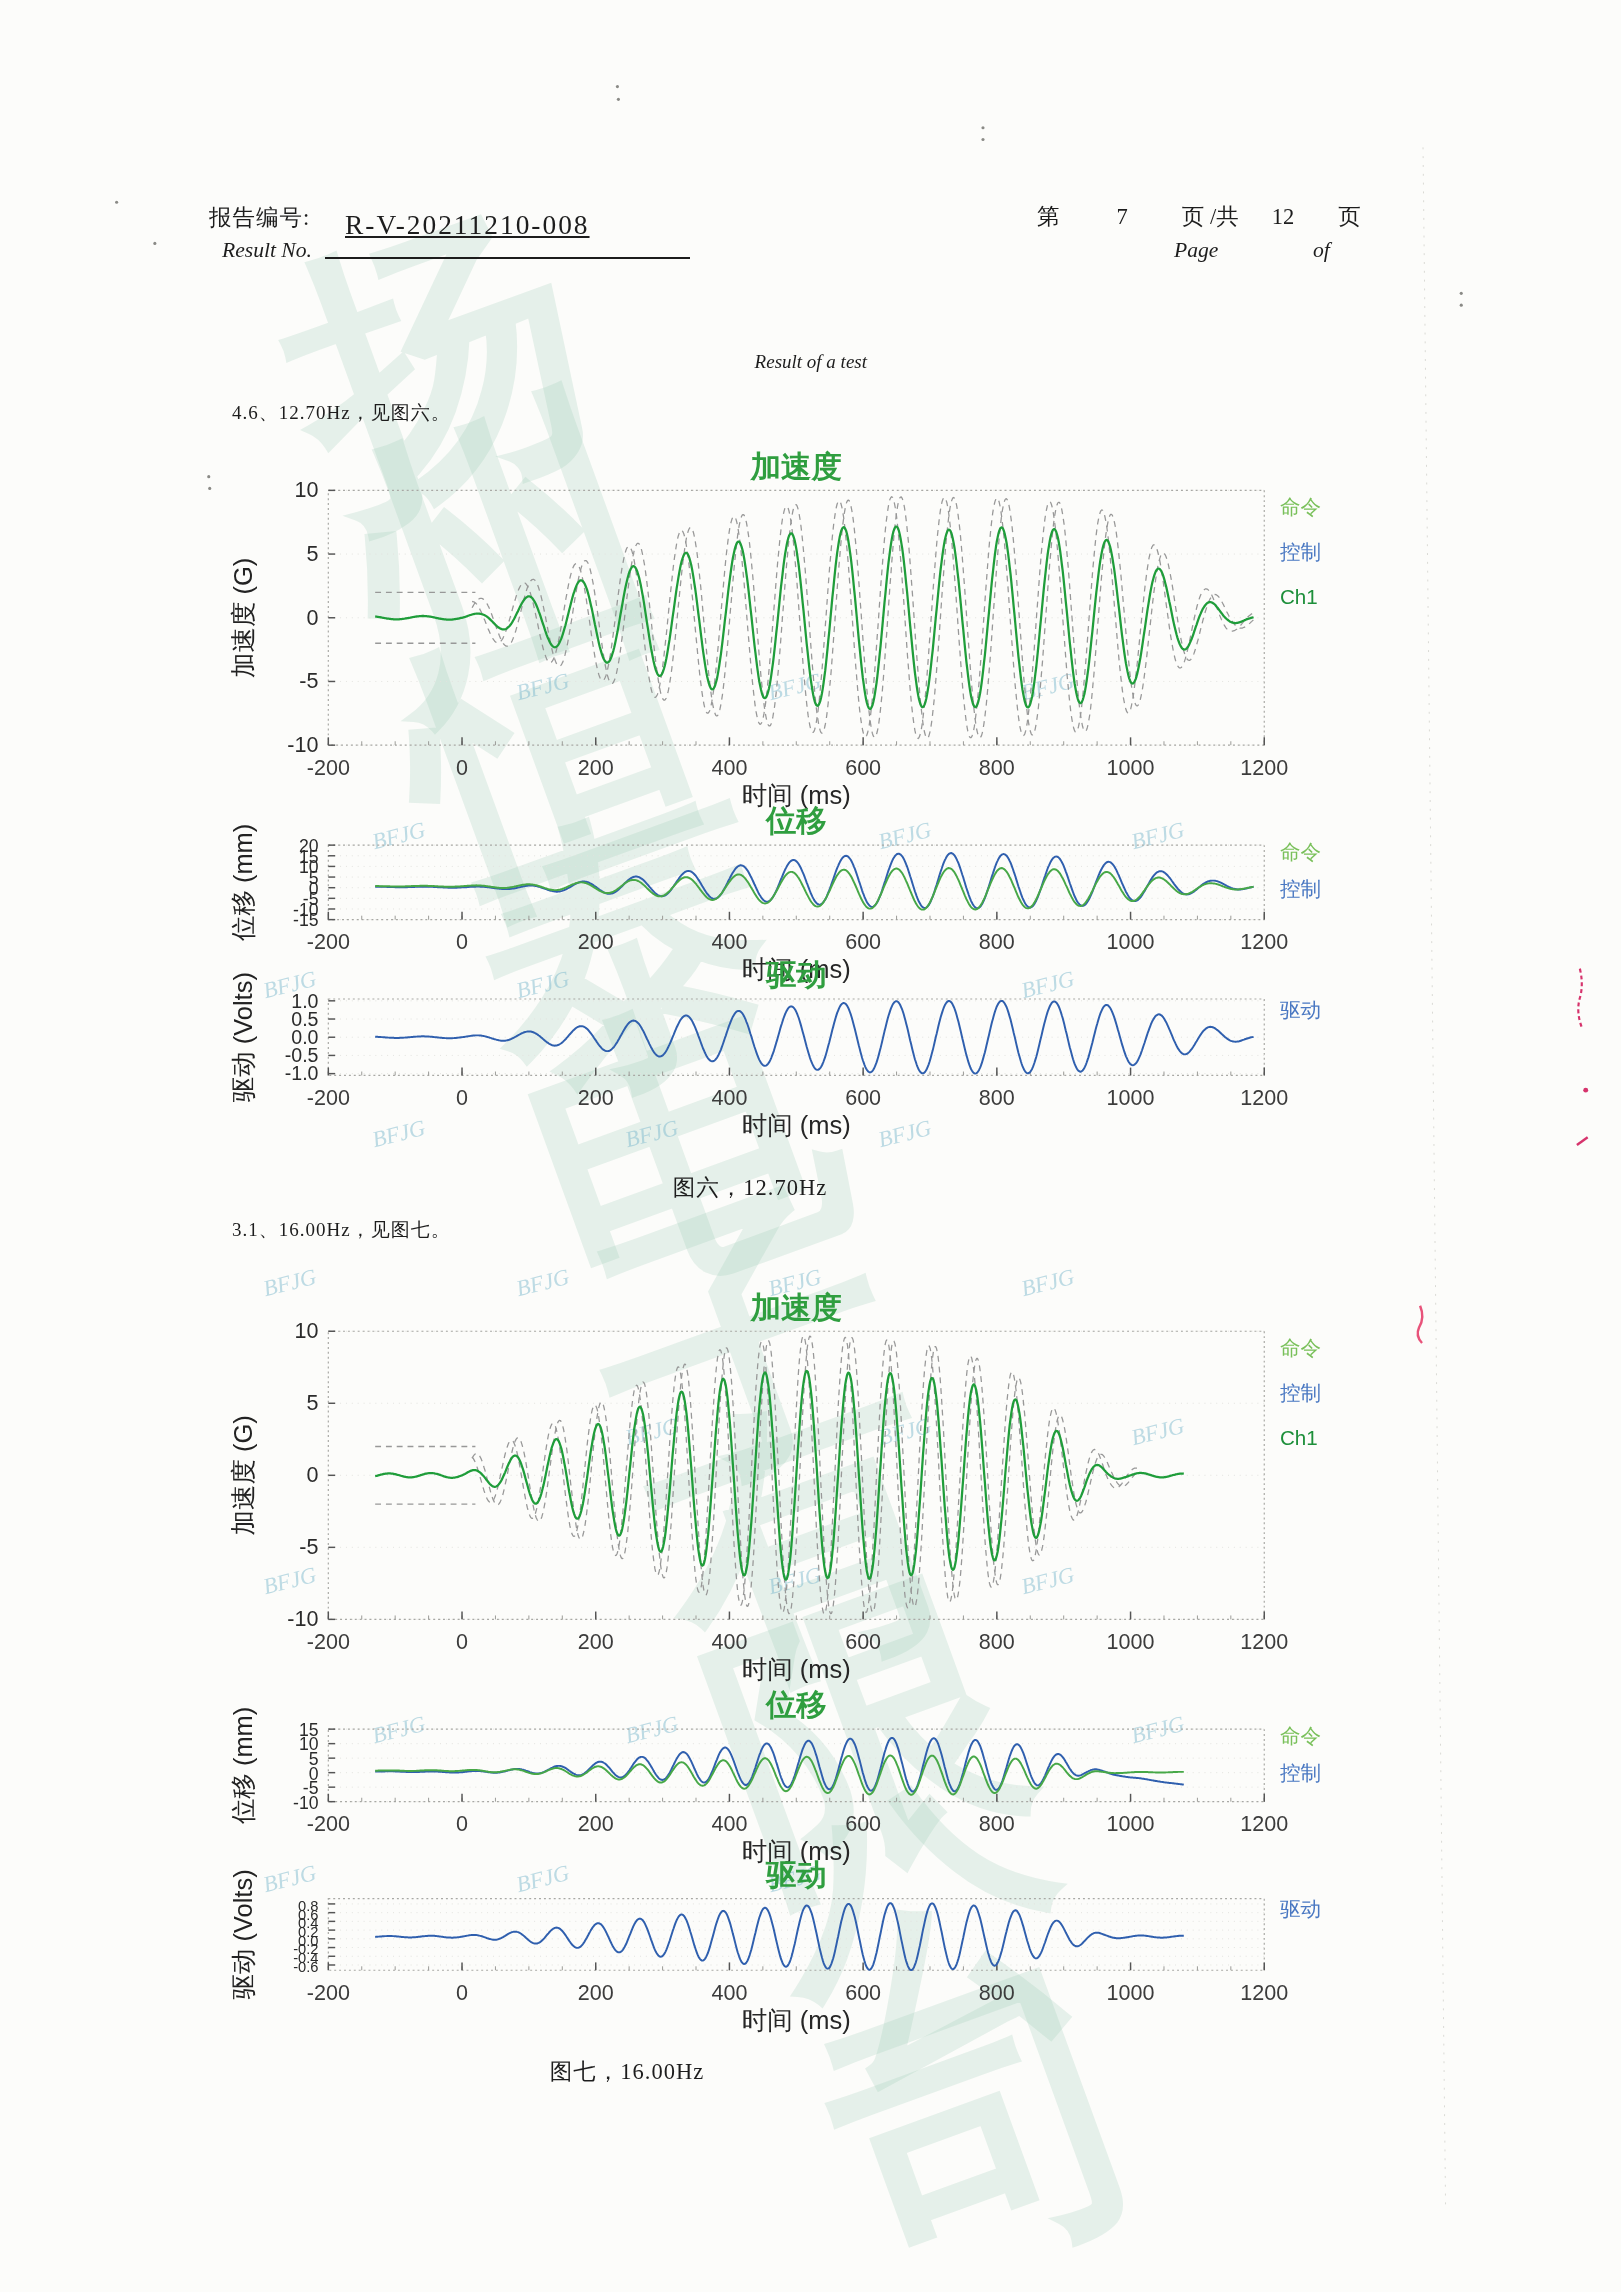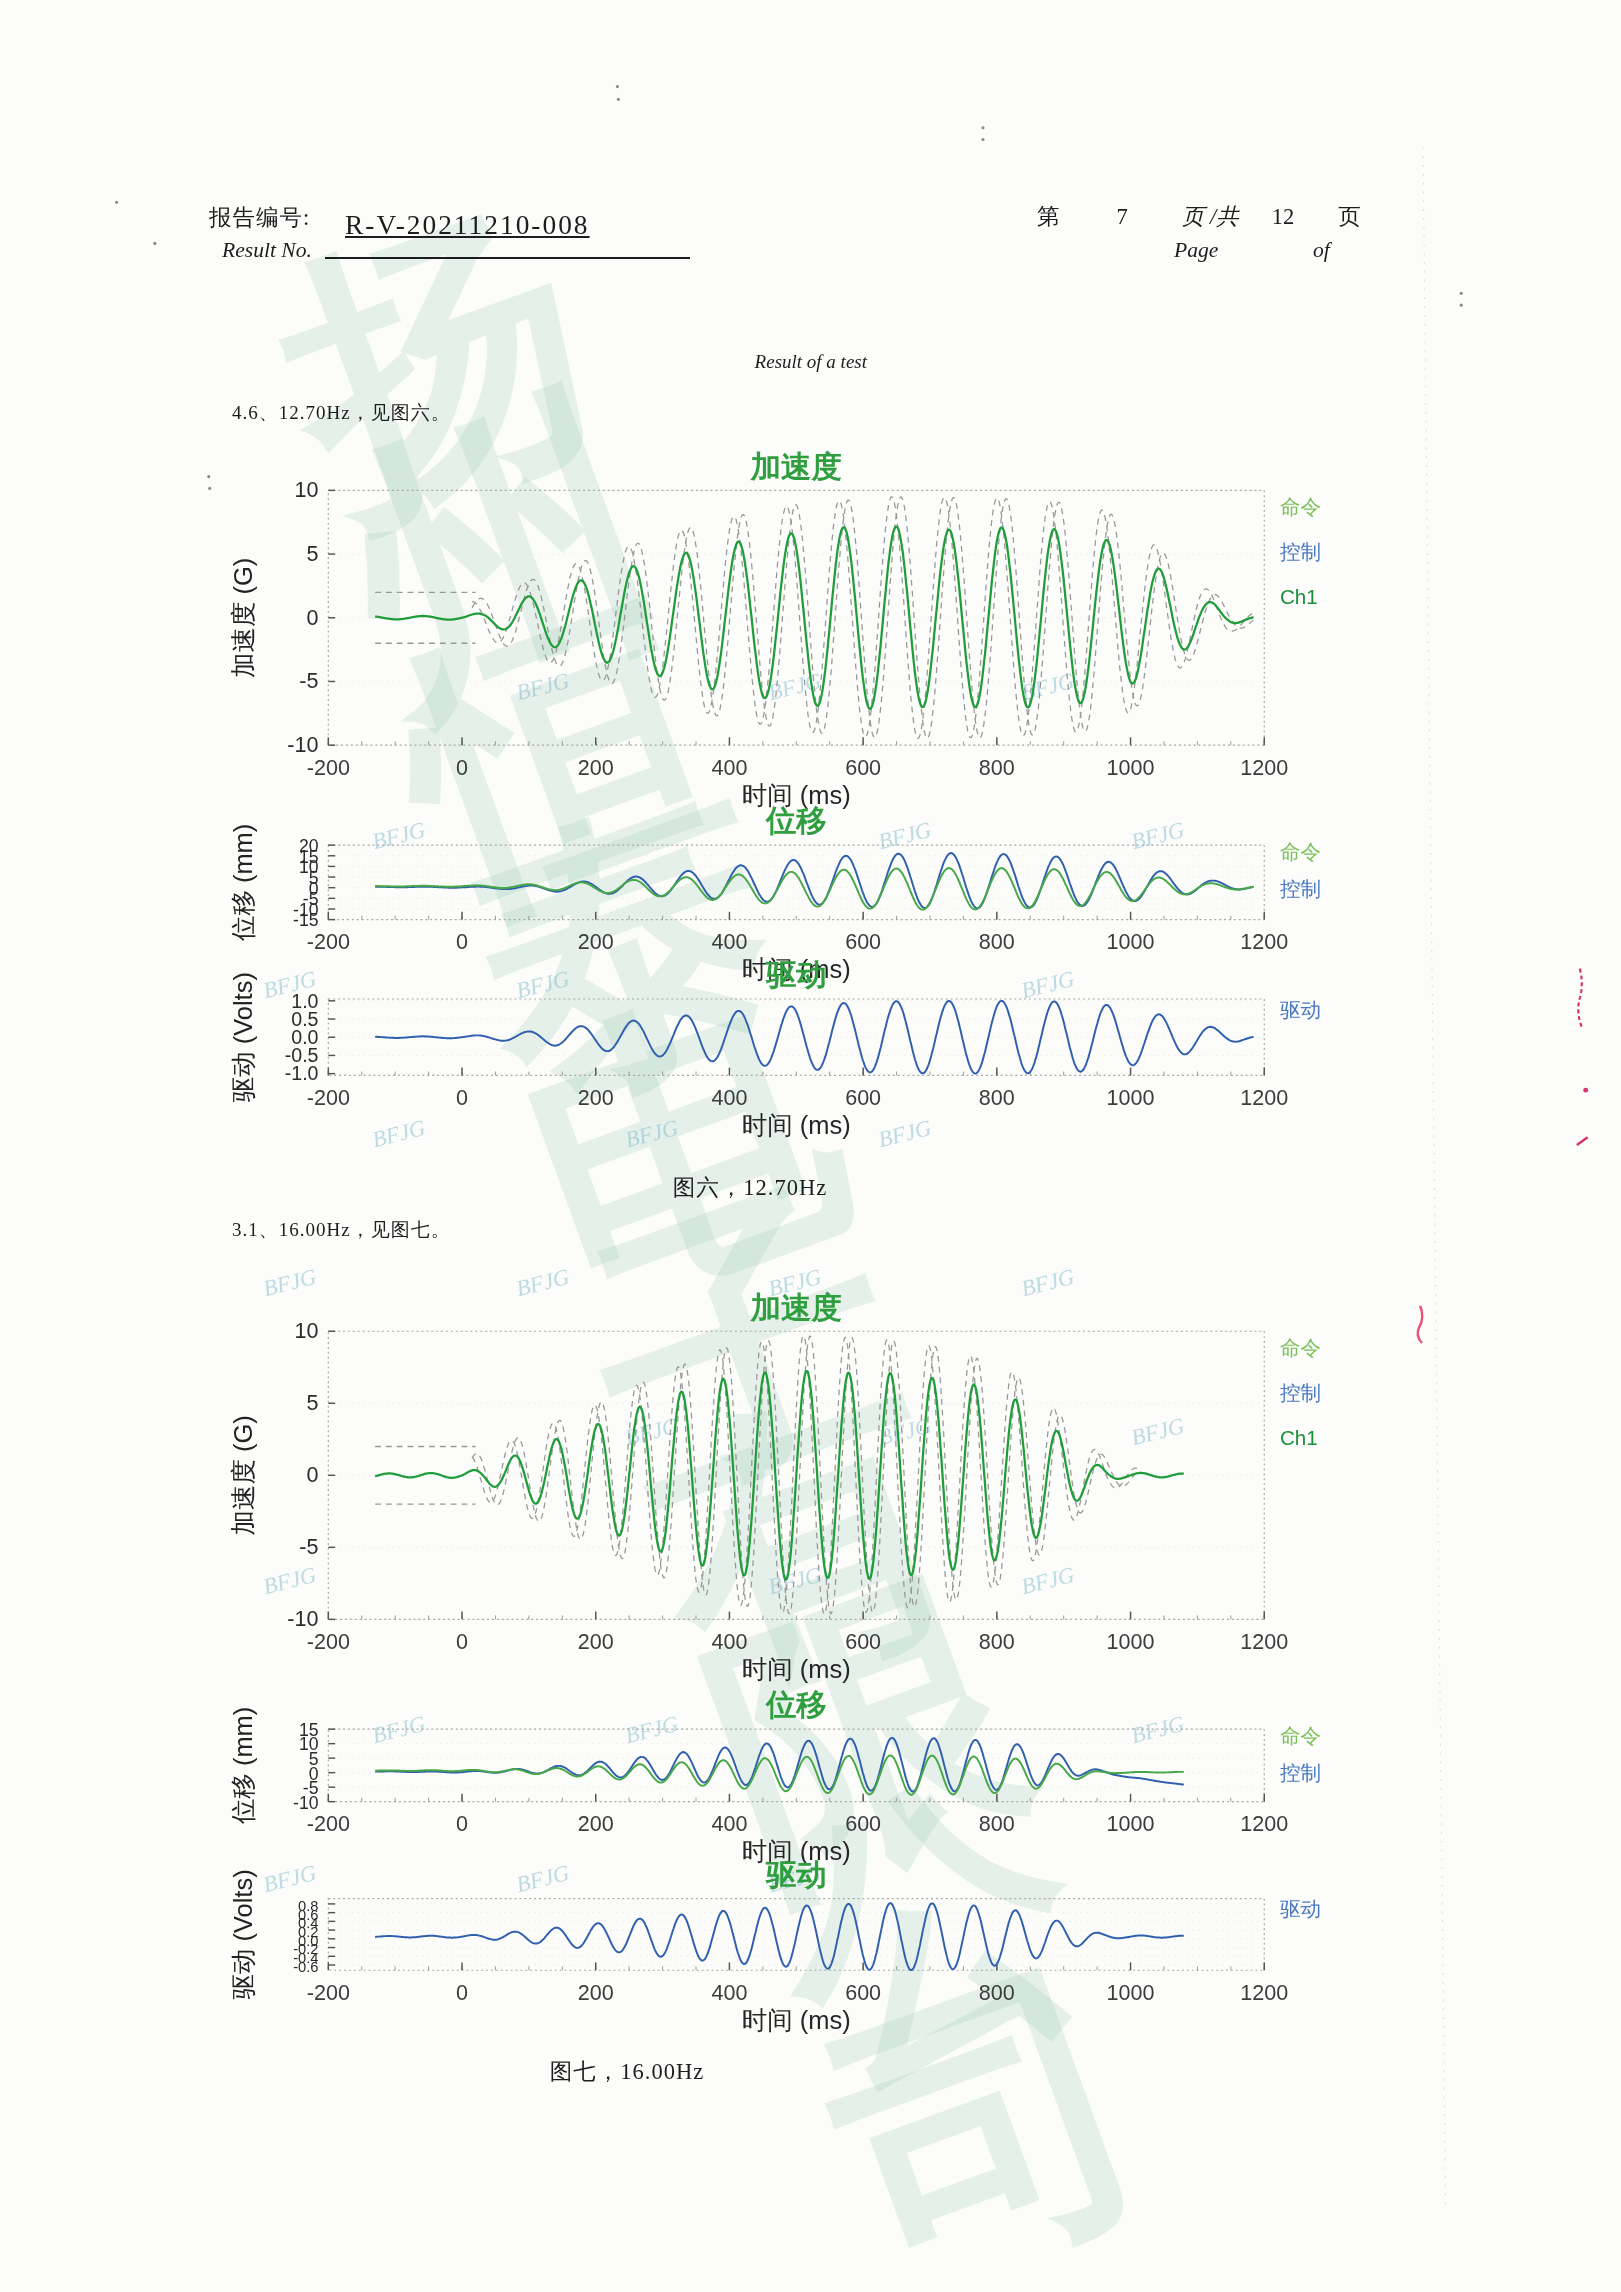--- a/index.html
+++ b/index.html
@@ -82,21 +82,21 @@
   <div class="content-layer">
 
     <div class="abs hdr-zh" style="left:209px;top:202px;">报告编号:</div>
     <div class="abs hdr-en" style="left:222px;top:238px;">Result No.</div>
     <div class="abs report-value" style="left:345px;top:210px;text-decoration:underline;">R-V-20211210-008</div>
     <div class="abs report-underline" style="left:325px;top:257px;width:365px;"></div>
 
     <div class="abs pageno-row" style="left:1037px;top:201px;">
       <span>第</span>
       <span style="margin-left:57px;">7</span>
-      <span style="margin-left:54px;font-style:italic;">页 /共</span>
+      <span style="margin-left:54px;">页 /共</span>
       <span style="margin-left:33px;">12</span>
       <span style="margin-left:44px;">页</span>
     </div>
     <div class="abs hdr-en" style="left:1174px;top:238px;">Page</div>
     <div class="abs hdr-en" style="left:1313px;top:238px;">of</div>
 
     <div class="abs doc-subtitle" style="left:642px;top:351px;width:225px;">Result of a test</div>
 
     <div class="abs section-line" style="left:232px;top:400px;">4.6、12.70Hz，见图六。</div>
     <div class="abs section-line" style="left:232px;top:1217px;">3.1、16.00Hz，见图七。</div>

